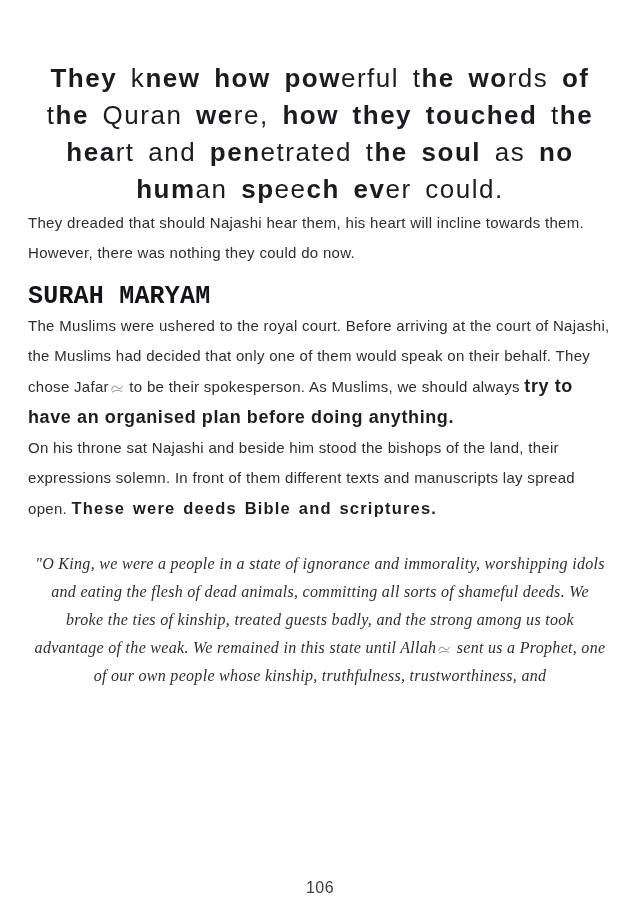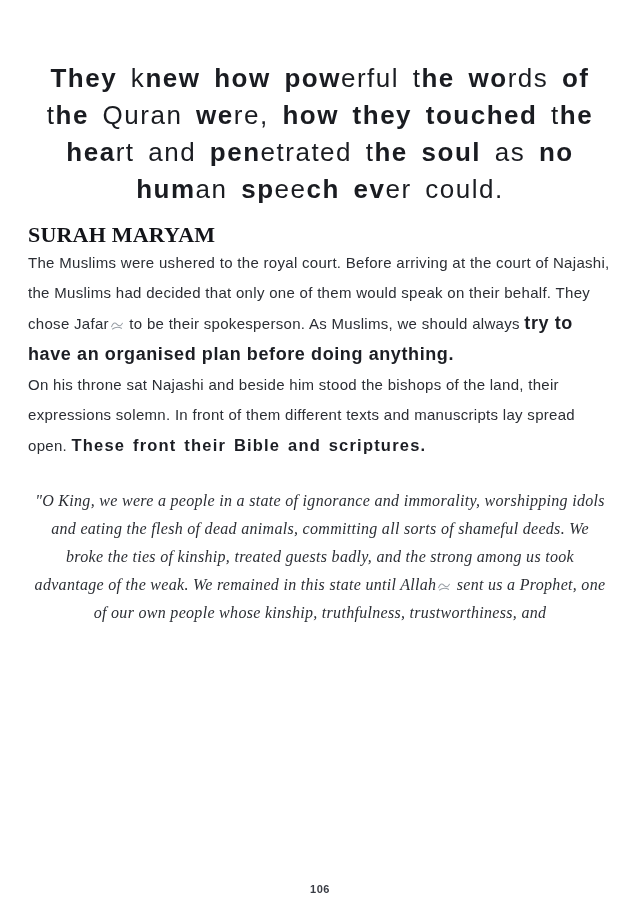--- a/index.html
+++ b/index.html
@@ -33,25 +33,25 @@
   p.body-par {
     margin: 0;
     font-size: 15px;
     line-height: 30px;
     letter-spacing: 0.3px;
     color: #2b2e34;
   }
   .par-1 { margin-top: 24px; line-height: 30px; }
   .section-title {
     margin: 14px 0 0 0;
-    font-size: 22px;
+    font-size: 25px;
     font-weight: 700;
     letter-spacing: 0.2px;
     color: #131419;
-    font-family: Liberation Serif, serif;
+    font-family: Liberation Mono, monospace;
   }
   .par-2 { margin-top: 38px; line-height: 27px; }
   .par-3 { margin-top: 24px; line-height: 27px; }
   .par-4 { margin-top: 22px; line-height: 27px; }
   p.body-par .seg-b {
     font-weight: 700;
     font-size: 18px;
     letter-spacing: 0.6px;
     color: #1c1e24;
   }
@@ -78,42 +78,43 @@
   }
   .honorific svg { display: inline-block; vertical-align: -2px; }
   .page-footer {
     position: absolute;
     left: 0;
     bottom: 18px;
     width: 100%;
     text-align: center;
   }
   .page-number {
-    font-size: 11px;
-    font-weight: 700;
+    font-size: 16px;
+    font-weight: 400;
     letter-spacing: 0.5px;
     color: #3a3d45;
   }
 </style>
 </head>
 <body>
 
 <div class="page">
 
   <h1 class="quote-heading"><span class="seg-b">They</span><span> k</span><span class="seg-b">new</span><span> </span><span class="seg-b">how</span><span> </span><span class="seg-b">pow</span><span>erful t</span><span class="seg-b">he</span><span> </span><span class="seg-b">wo</span><span>rds </span><span class="seg-b">of</span><span> t</span><span class="seg-b">he</span><span> Quran </span><span class="seg-b">we</span><span>re, </span><span class="seg-b">how they touched</span><span> t</span><span class="seg-b">he</span><span> </span><span class="seg-b">hea</span><span>rt and </span><span class="seg-b">pen</span><span>etrated t</span><span class="seg-b">he soul</span><span> as </span><span class="seg-b">no</span><span> </span><span class="seg-b">hum</span><span>an </span><span class="seg-b">sp</span><span>ee</span><span class="seg-b">ch</span><span> </span><span class="seg-b">ev</span><span>er could.</span></h1>
 
+  <p class="body-par par-1">They dreaded that should Najashi hear them, his heart will incline towards them. However, there was nothing they could do now.</p>
 
   <h2 class="section-title">SURAH MARYAM</h2>
 
   <p class="body-par par-2"><span>The Muslims were ushered to the royal court. Before arriving at the court of Najashi, the Muslims had decided that only one of them would speak on their behalf. They chose Jafar</span><span class="honorific"><svg width="14" height="12" viewBox="0 0 20 16">
           <path d="M2 11 Q5 2 10 7 T18 5" stroke="#999fa6" fill="none" stroke-width="1.5"></path>
           <path d="M3 14 Q10 9 17 13" stroke="#999fa6" fill="none" stroke-width="1.5"></path>
         </svg></span><span> to be their spokesperson. As Muslims, we should always </span><span class="seg-b">try to have an organised plan before doing anything.</span></p>
 
-  <p class="body-par par-3"><span>On his throne sat Najashi and beside him stood the bishops of the land, their expressions solemn. In front of them different texts and manuscripts lay spread open. </span><span class="seg-b seg-d">These front their Bible and scriptures.</span></p>
+  <p class="body-par par-3"><span>On his throne sat Najashi and beside him stood the bishops of the land, their expressions solemn. In front of them different texts and manuscripts lay spread open. </span><span class="seg-b seg-d">These were deeds Bible and scriptures.</span></p>
 
 
   <blockquote class="speech-quote"><span>"O King, we were a people in a state of ignorance and immorality, worshipping idols and eating the flesh of dead animals, committing all sorts of shameful deeds. We broke the ties of kinship, treated guests badly, and the strong among us took advantage of the weak. We remained in this state until Allah</span><span class="honorific"><svg width="14" height="12" viewBox="0 0 20 16">
           <path d="M2 11 Q5 2 10 7 T18 5" stroke="#999fa6" fill="none" stroke-width="1.5"></path>
           <path d="M3 14 Q10 9 17 13" stroke="#999fa6" fill="none" stroke-width="1.5"></path>
         </svg></span><span> sent us a Prophet, one of our own people whose kinship, truthfulness, trustworthiness, and</span></blockquote>
 
   <div class="page-footer">
     <span class="page-number">106</span>
   </div>

